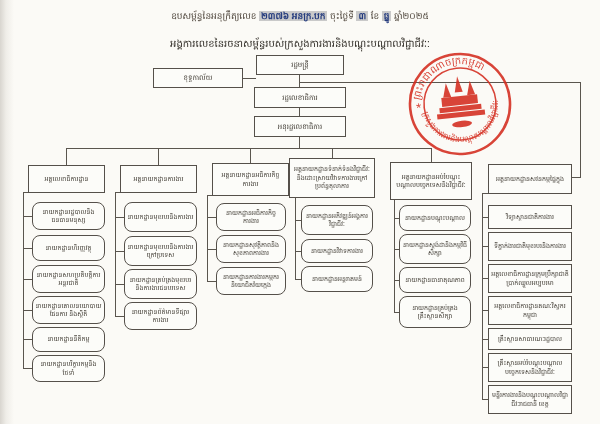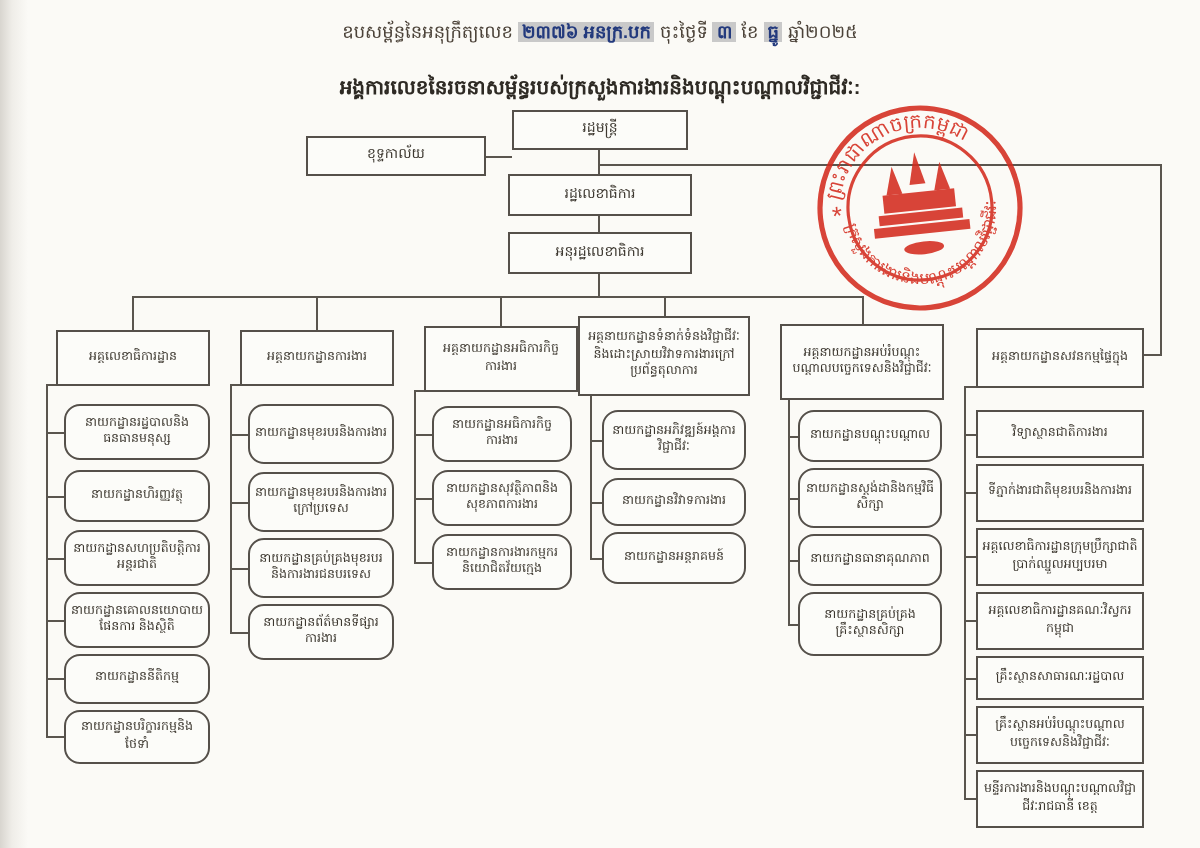--- a/index.html
+++ b/index.html
@@ -3,21 +3,21 @@
 <meta charset="utf-8">
 <style>
   html,body{margin:0;padding:0;}
   body{font-family:"Liberation Sans",sans-serif;background:#e8e6e1;}
   #page{position:relative;width:600px;height:424px;background:#fbfaf6;overflow:hidden;
         background-image:linear-gradient(90deg,#d8d5cf 0,#efede8 6px,#fbfaf6 14px),
                          linear-gradient(#f3f1ec 0,#fbfaf6 10px);}
   .ttl{position:absolute;left:0;width:600px;text-align:center;color:#4b4238;}
   #t1{top:10px;font-size:9px;}
   #t2{top:24px;font-size:8.5px;}
-  #t3{top:37px;font-size:10px;font-weight:bold;color:#2e2a24;}
+  #t3{top:37px;font-size:10px;font-weight:normal;color:#2e2a24;}
   .hl{background:#c9c9c9;font-weight:bold;color:#233a7d;padding:0 2px;}
   .box{position:absolute;border:1px solid #55504a;display:flex;align-items:center;justify-content:center;
        text-align:center;font-size:6.3px;line-height:1.35;color:#3d3830;padding:1px 2px;box-sizing:border-box;
        overflow-wrap:anywhere;word-break:break-word;background:rgba(255,255,255,0.35);}
   .rnd{border-radius:8px;}
   .ln{position:absolute;background:#5a554e;}
   .h{height:1px;} .v{width:1px;}
   #stamp{position:absolute;left:406px;top:50px;width:108px;height:108px;opacity:.88;transform:rotate(-6deg);}
 </style>
 </head>

